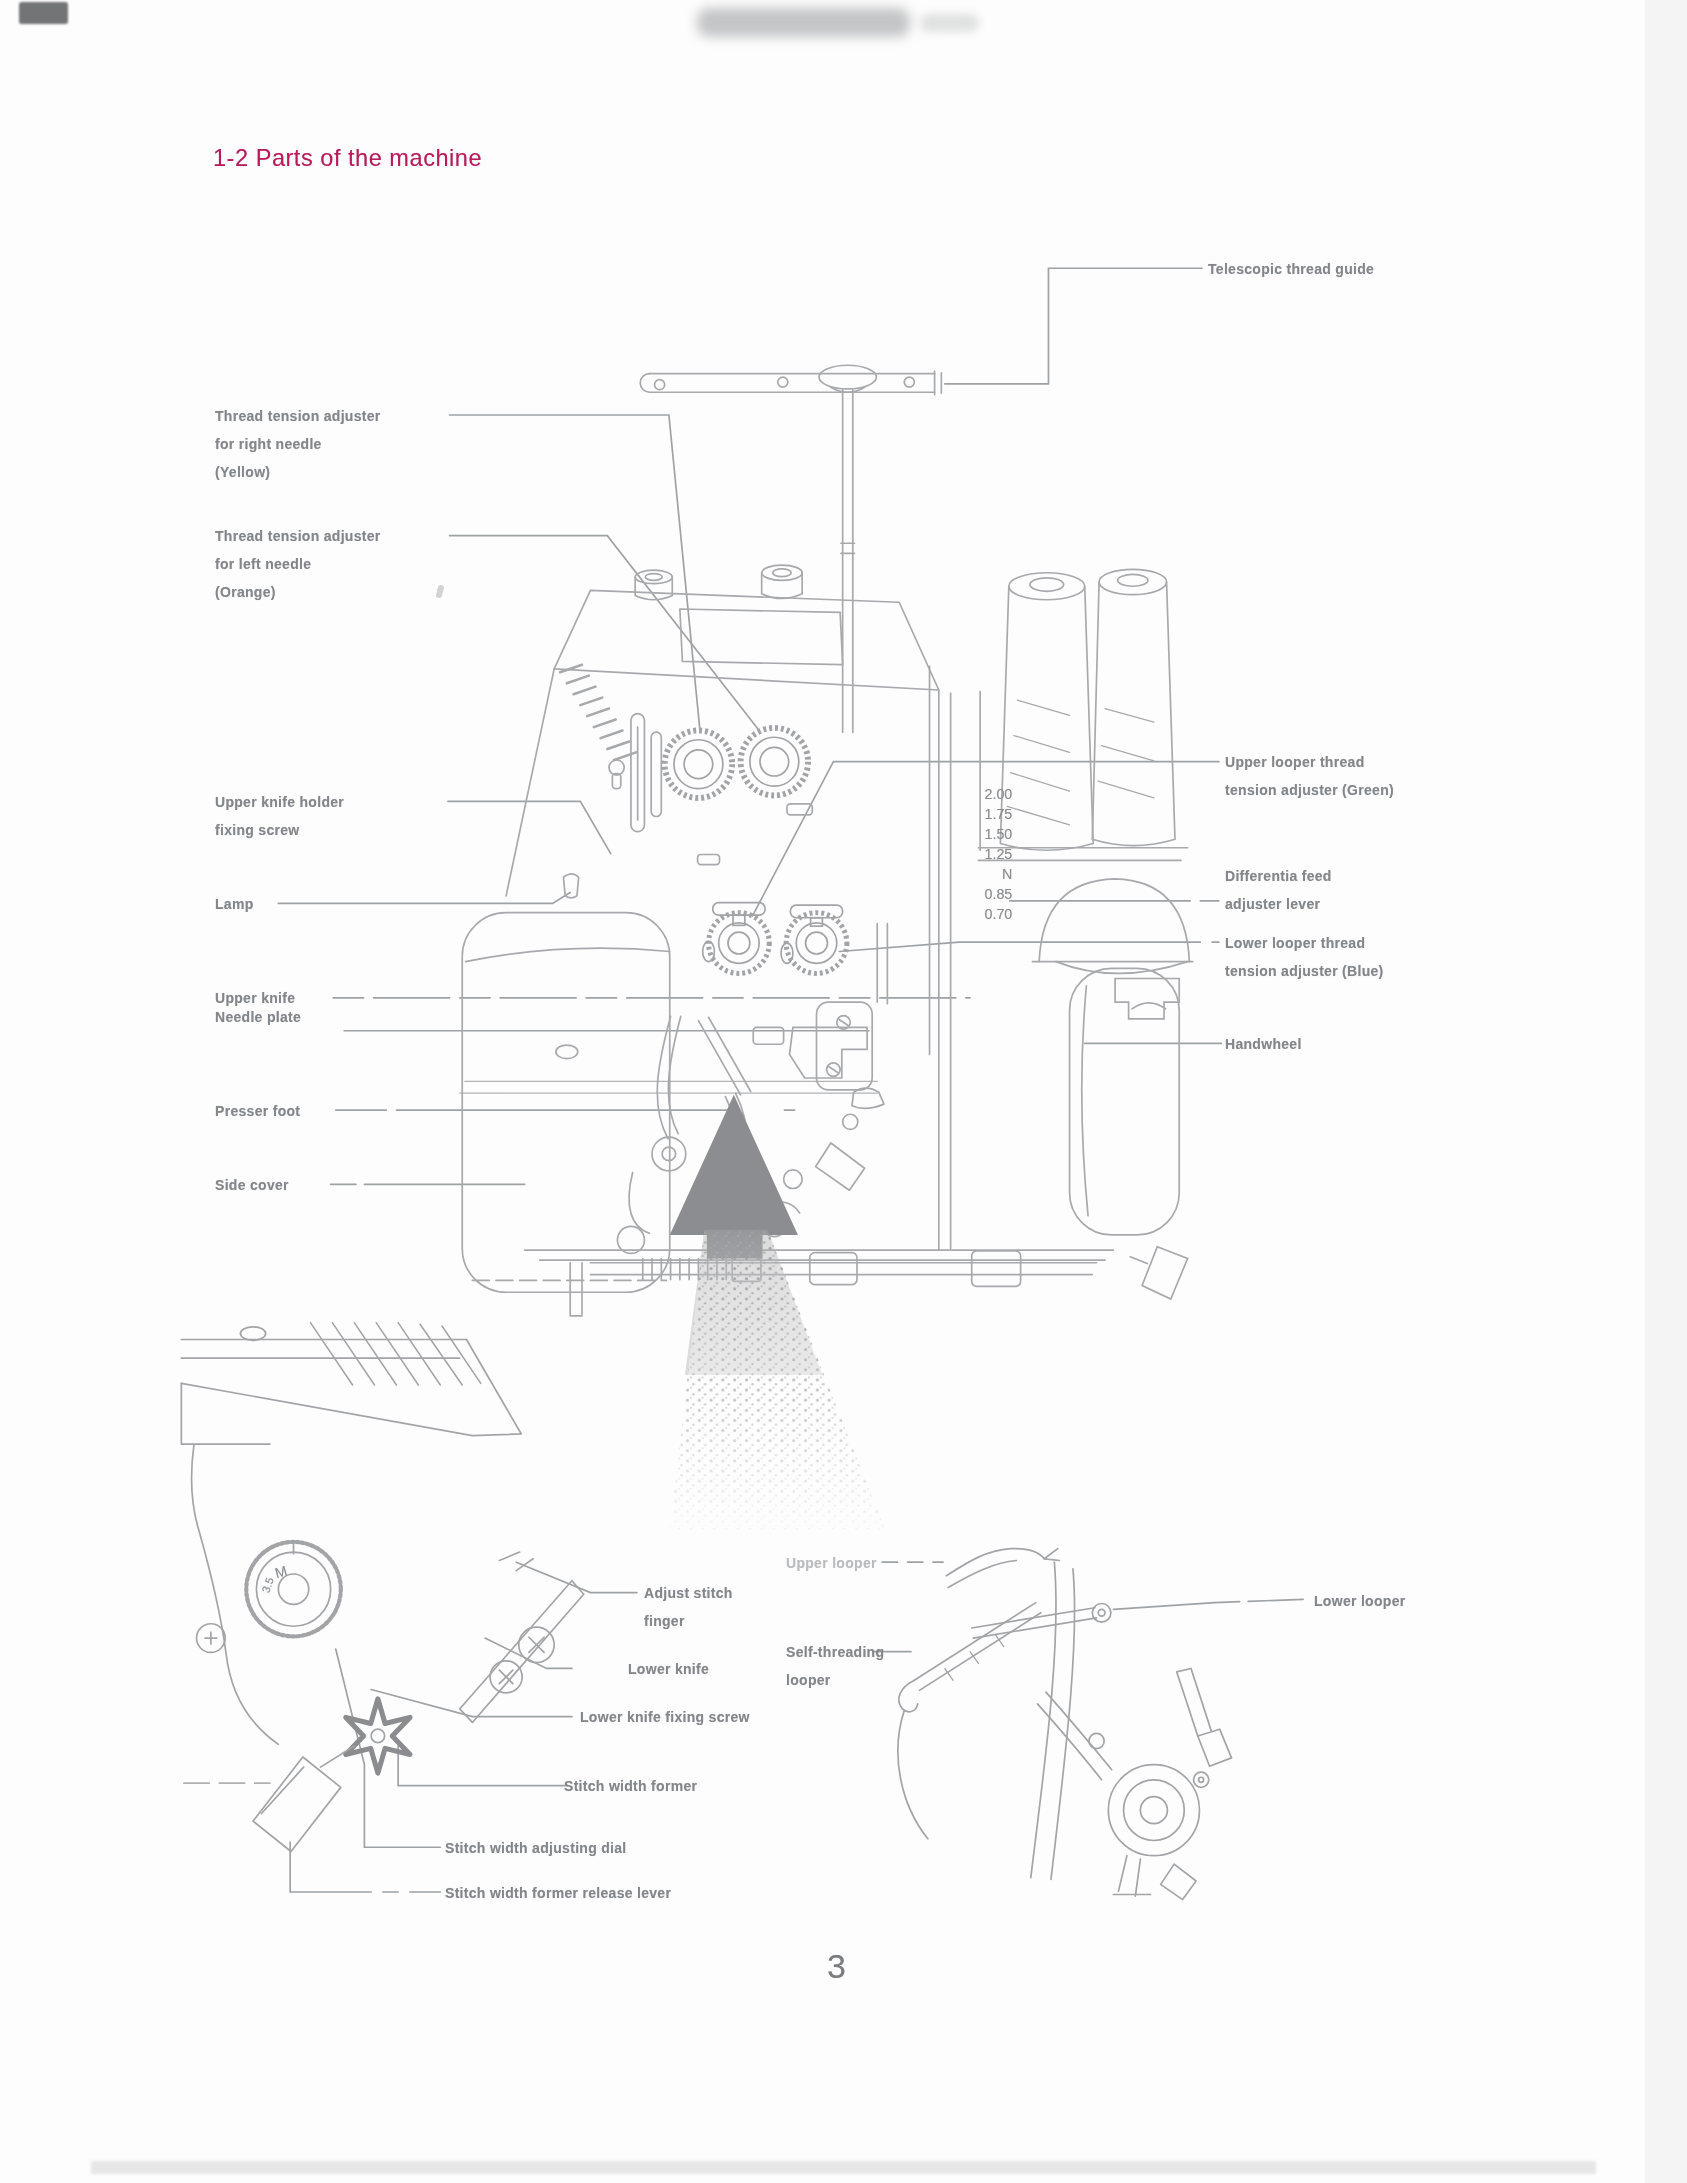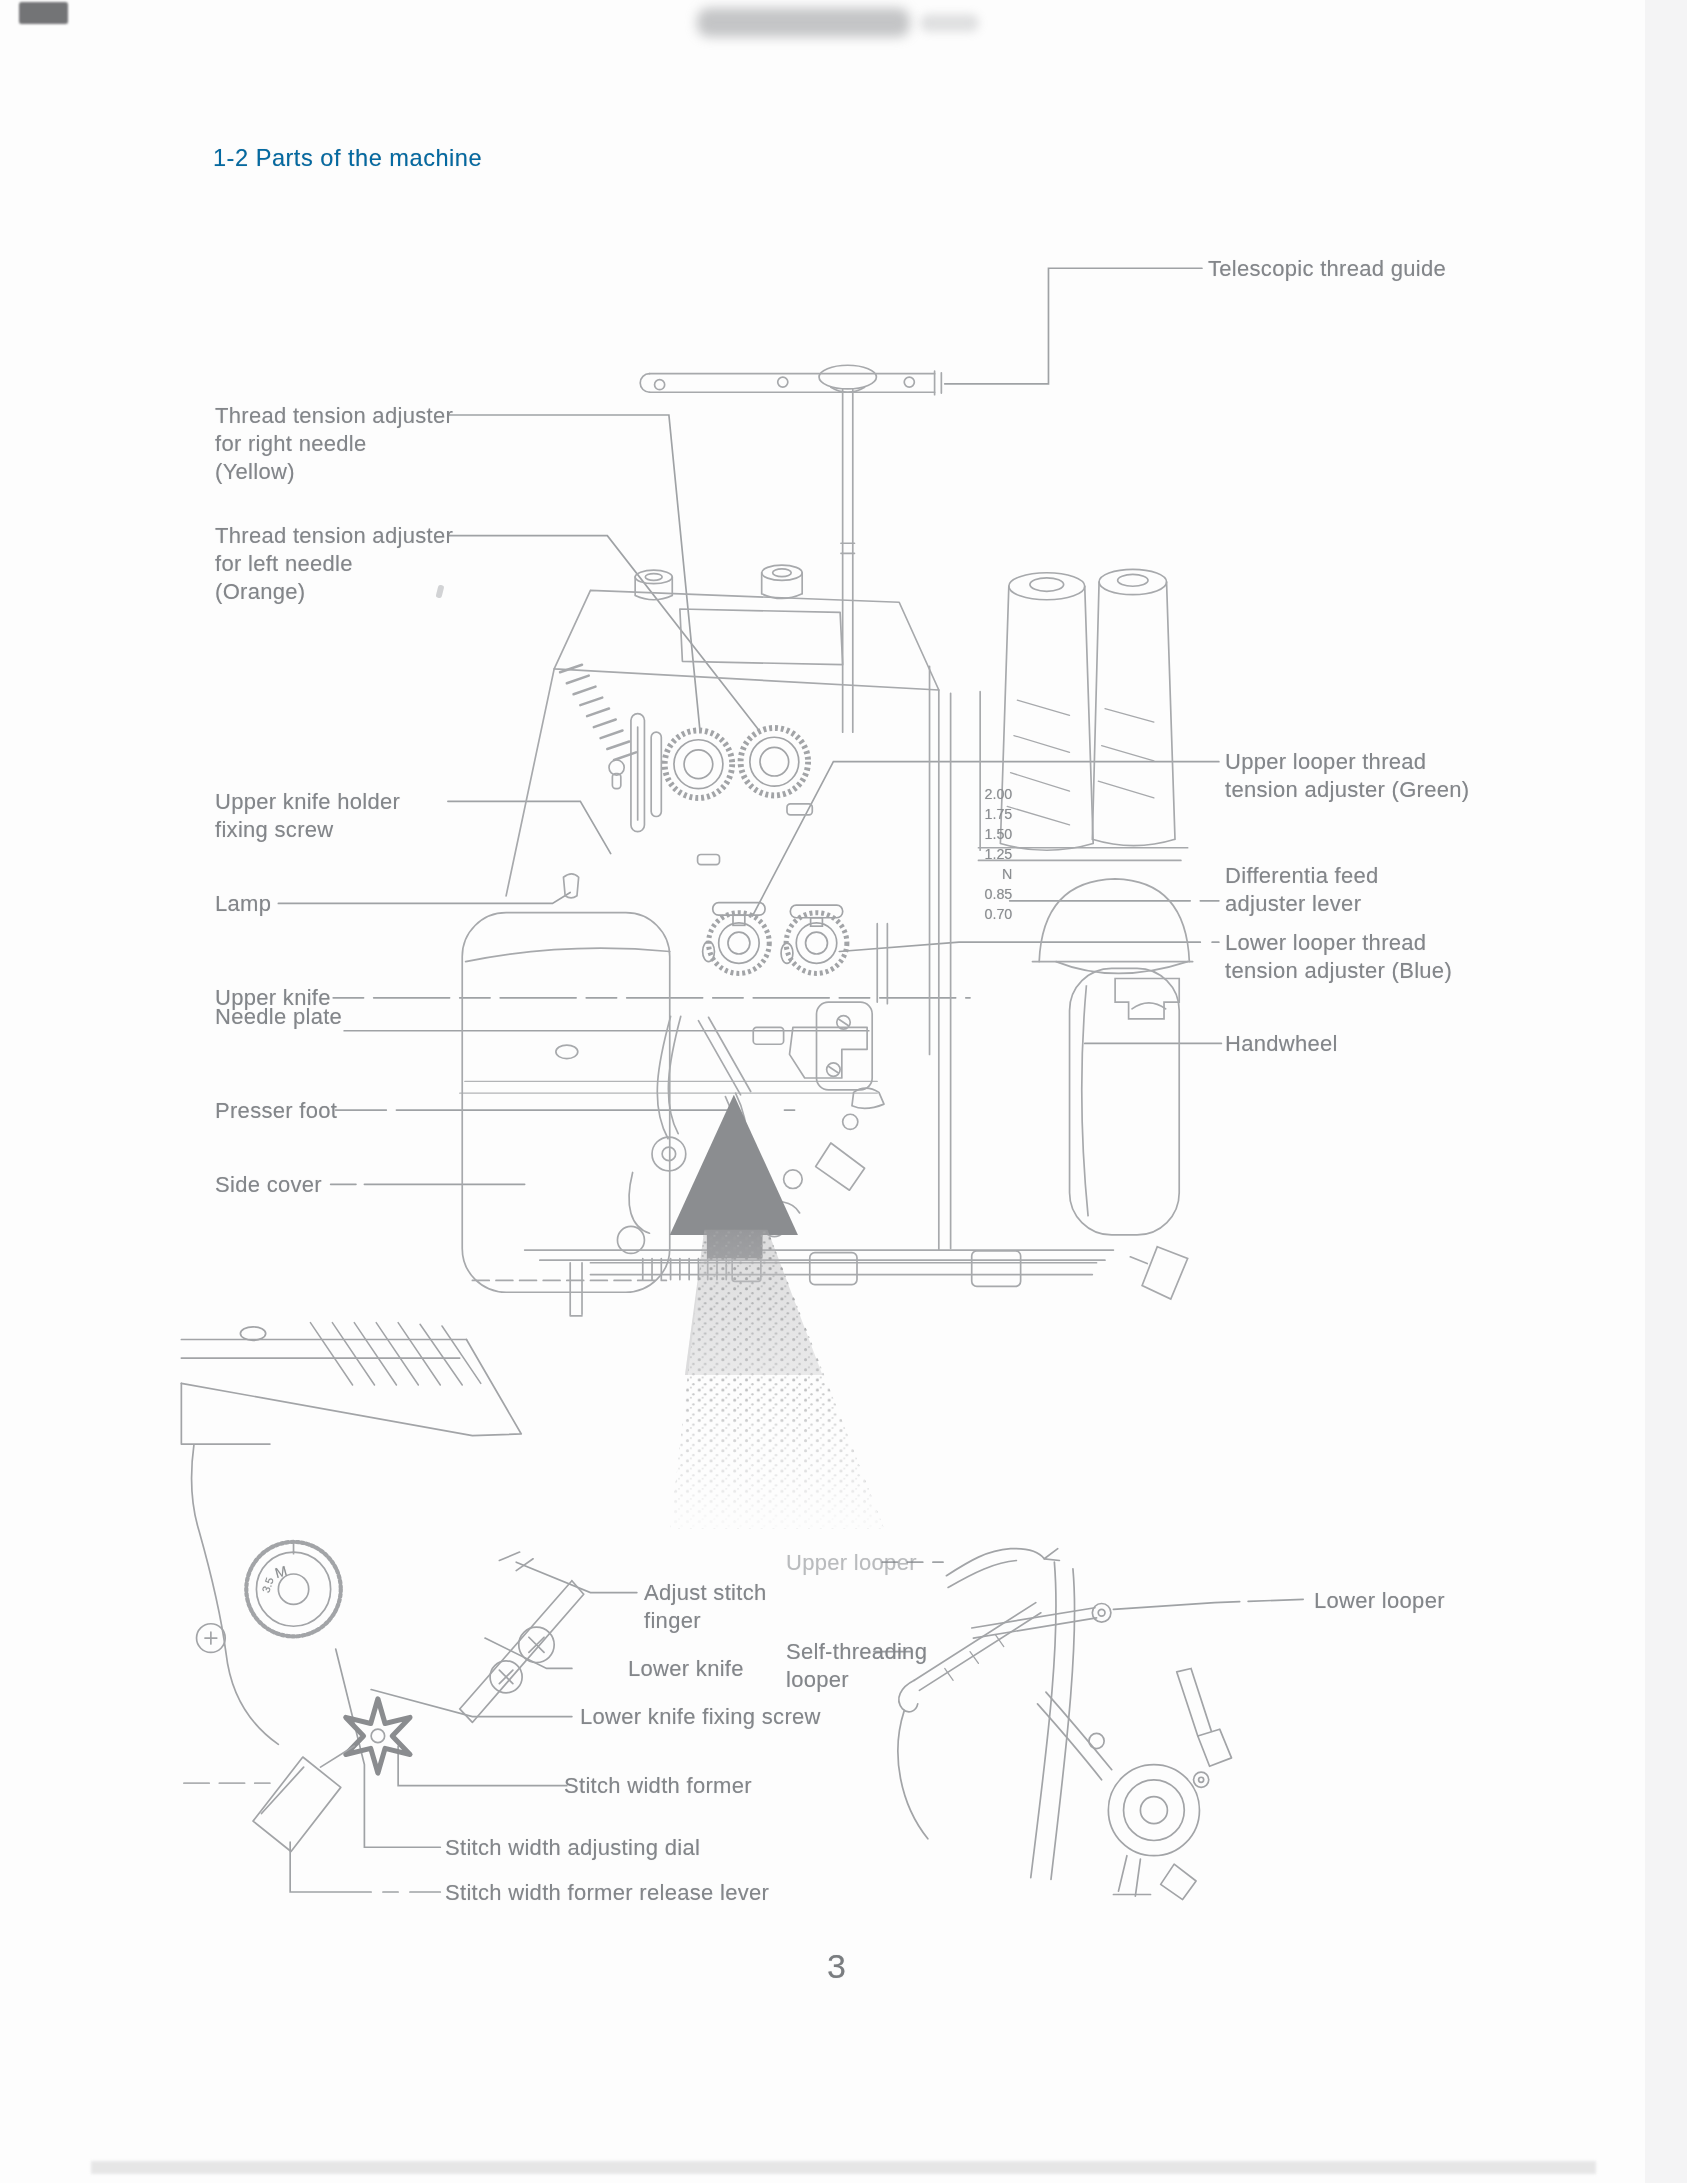--- a/index.html
+++ b/index.html
@@ -1,22 +1,22 @@
 <!DOCTYPE html>
 <html style="font-size:13.5px"><head>
 <meta charset="utf-8">
 <style>
   html,body{margin:0;padding:0;background:#e8e8e8;}
   .page{position:relative;width:1687px;height:2183px;background:#fdfdfd;
         font-family:"Liberation Sans", sans-serif;overflow:hidden;}
   .art{position:absolute;left:0;top:0;}
-  .lbl{position:absolute;font-size:22px;line-height:28px;color:#83868a;
-       letter-spacing:0.3px;white-space:pre-line;text-shadow:0 0 0.8px rgba(135,138,141,.45);}
+  .lbl{position:absolute;font-size:14px;line-height:28px;color:#83868a;
+       letter-spacing:0.3px;white-space:pre-line;text-shadow:0 0 0.8px rgba(135,138,141,.45);font-weight:bold;}
   .faded{opacity:.55;}
-  .title{position:absolute;left:213px;top:145px;font-size:23.6px;color:#0369a1;
+  .title{position:absolute;left:213px;top:145px;font-size:23.6px;color:#be185d;
          letter-spacing:0.5px;text-shadow:0 0 0.8px rgba(125,128,132,.5);}
   .pagenum{position:absolute;left:803px;top:1947px;width:67px;text-align:center;
            font-size:34px;color:#7a7d80;text-shadow:0 0 0.8px rgba(122,125,128,.5);}
   .scale{position:absolute;left:953px;top:784px;width:46px;padding-left:15px;}
   .scale span{display:block;height:20px;line-height:20px;font-size:14.3px;
               color:#8b8e91;text-align:right;padding-right:1.7px;
               text-shadow:0 0 0.8px rgba(139,142,145,.5);}
   .dialmark{position:absolute;color:#8c8f91;text-shadow:0 0 0.8px rgba(140,143,145,.5);}
   .m1{left:275px;top:1564px;font-size:14.3px;transform:rotate(-15deg);}
   .m2{left:260px;top:1579px;font-size:11px;transform:rotate(-72deg);}

